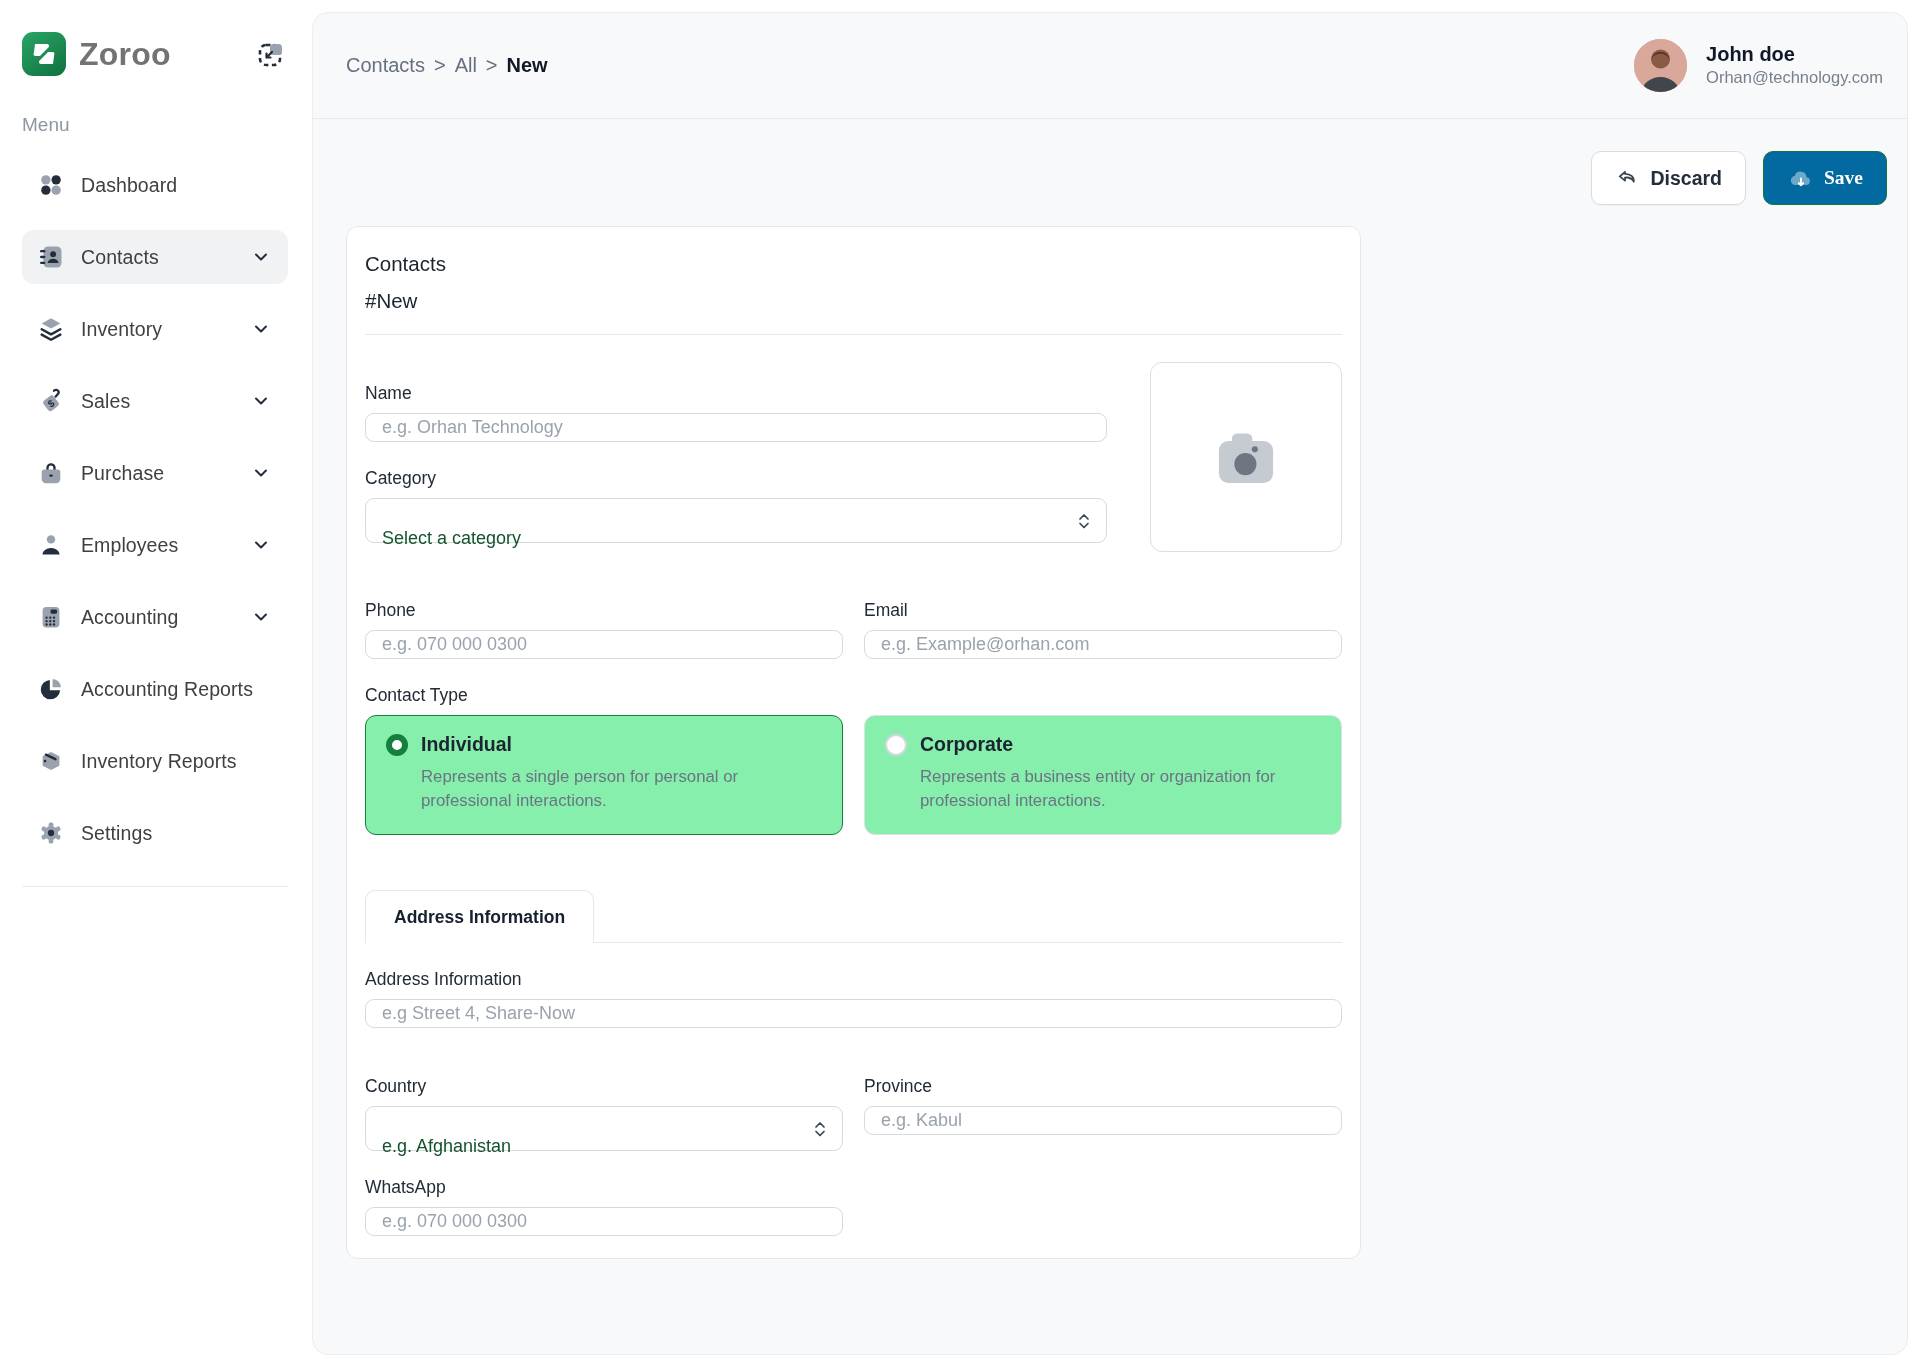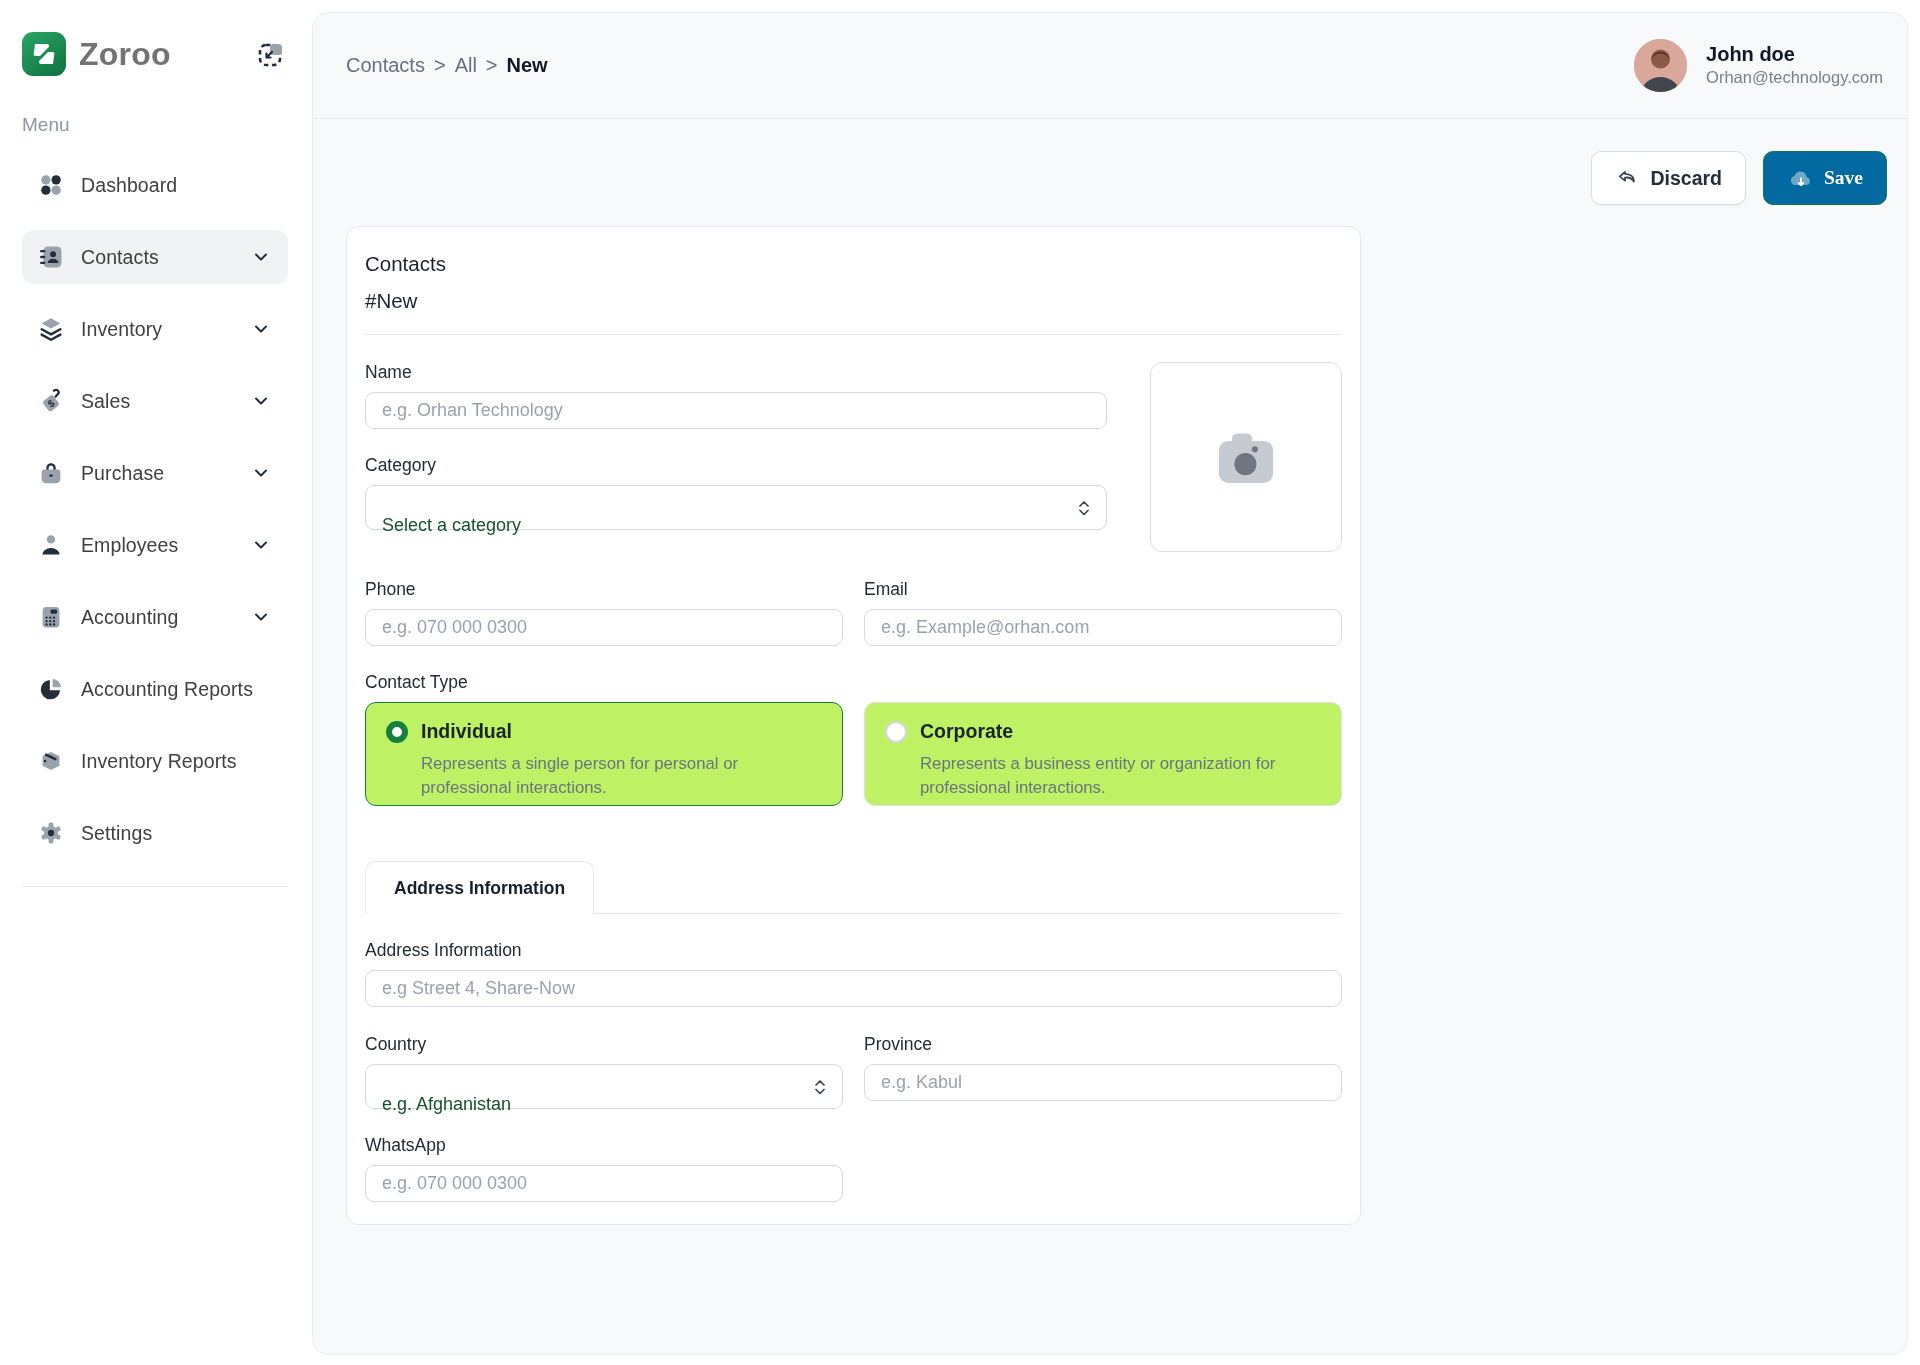--- a/index.html
+++ b/index.html
@@ -47,36 +47,36 @@
   .btn { display:flex; align-items:center; gap:11px; height:54px; border-radius:10px; padding:0 23px; font-size:19.5px; font-weight:600; cursor:pointer; }
   .btn-discard { background:#fff; border:1px solid #d9dce1; color:#232d3b; box-shadow:0 1px 2px rgba(16,24,40,.04); }
   .btn-save { background:#0369a1; border:1px solid #167746; color:#fff;font-family:Liberation Serif, serif; }
 
   
   .card { background:#fff; border:1px solid #e5e7ea; border-radius:12px; width:1015px; margin-top:21px; padding:25px 18px 22px 18px; }
   .card-title { font-size:20.5px; font-weight:500; color:#1a2330; }
   .card-subtitle { font-size:20.5px; font-weight:500; color:#1a2330; margin-top:13px; }
   .card-hr { height:1px; background:#e7e9ec; margin-top:21px; }
 
-  .field-label { font-size:17.5px; font-weight:500; color:#222b36; margin-bottom:9px; display:block; }
-  .text-input { width:100%; height:37px; border:1px solid #d6d9de; border-radius:9px; padding:0 16px; font-size:18px; font-family:inherit; color:#222b36; background:#fff; outline:none; }
+  .field-label { font-size:17.5px; font-weight:500; color:#222b36; margin-bottom:9px; display:block;margin-top:21px; }
+  .text-input { width:100%; height:29px; border:1px solid #d6d9de; border-radius:9px; padding:0 16px; font-size:18px; font-family:inherit; color:#222b36; background:#fff; outline:none; }
   .text-input::placeholder { color:#9aa2ae; }
   .fake-select { width:100%; height:45px; border:1px solid #d6d9de; border-radius:9px; padding:0 14px 0 16px; display:flex; align-items:center; justify-content:space-between; background:#fff; cursor:pointer; }
   .fake-select .ph { font-size:18px; color:#14532d;margin-top:36px; }
 
   .top-grid { display:flex; gap:43px; margin-top:27px; }
   .top-grid .left-col { width:742px; }
   .photo-box { width:192px; height:190px; border:1px solid #dcdfe3; border-radius:12px; display:flex; align-items:center; justify-content:center; background:#fff; cursor:pointer; }
 
   .mt-26 { margin-top:26px; }
   .two-col { display:flex; gap:21px; margin-top:27px; }
   .two-col .col { width:478px; }
 
   .ct-cards { display:flex; gap:21px; }
-  .ct-card { width:478px; height:104px; border:1px solid #dcdfe3; border-radius:11px; padding:17px 20px; background:#bef264; cursor:pointer; }
+  .ct-card { width:478px; height:120px; border:1px solid #dcdfe3; border-radius:11px; padding:17px 20px; background:#86efac; cursor:pointer; }
   .ct-card.selected { border:1.6px solid #15803d; }
   .ct-head { display:flex; align-items:center; gap:13px; }
   .radio { width:22px; height:22px; border-radius:50%; flex:0 0 22px; }
   .radio.on { border:6.5px solid #15803d; background:#fff; }
   .radio.off { border:2px solid #d3d7dc; background:#fff; }
   .ct-title { font-size:19.5px; font-weight:600; color:#1b2430; }
   .ct-desc { font-size:16.8px; color:#6a7482; line-height:1.45; margin-top:9px; padding-left:35px; }
 
   .tabs-row { margin-top:55px; border-bottom:1px solid #e5e7ea; display:flex; }
   .tab { height:53px; padding:0 28px; display:flex; align-items:center; background:#fff; border:1px solid #e5e7ea; border-bottom:none; border-radius:10px 10px 0 0; margin-bottom:-1px; position:relative; z-index:2; font-size:17.5px; font-weight:600; color:#16202e; cursor:pointer; }

